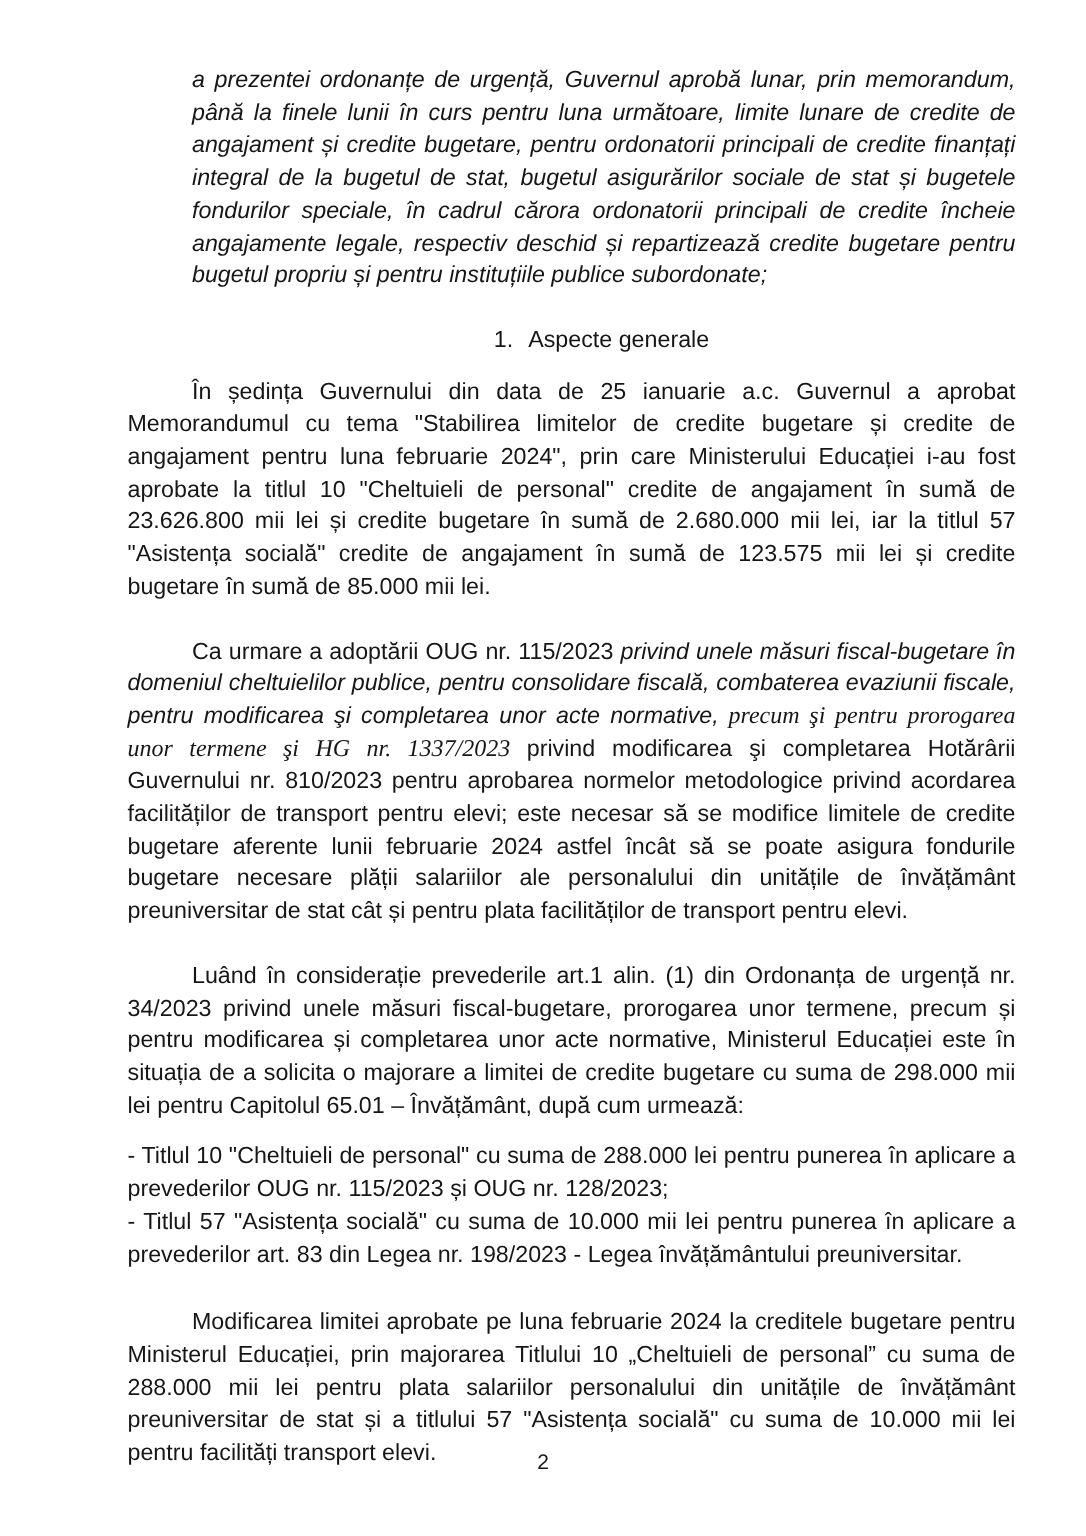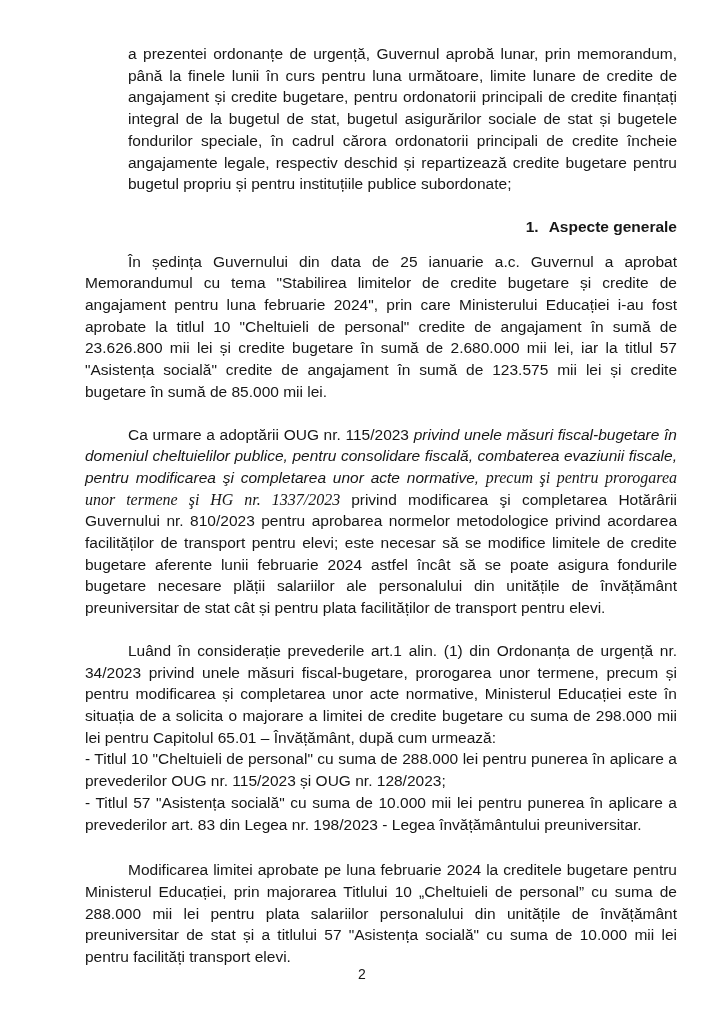--- a/index.html
+++ b/index.html
@@ -24,41 +24,42 @@
     position: absolute;
     left: 85px;
     top: 43px;
     width: 592px;
     font-size: 15.5px;
     line-height: 21.7px;
     text-align: justify;
   }
   .quote-para {
     margin: 0 0 21px 43px;
+    font-style: italic;
   }
   .heading {
-    font-weight: 700;
+    font-weight: 400;
     padding-left: 40px;
-    text-align: right;
+    text-align: center;
     margin: 0 0 13px 0;
   }
   .heading .num {
     display: inline-block;
     margin-right: 10px;
   }
   .heading-2 {
     margin-top: 28px;
     margin-bottom: 17px;
   }
   .para {
     text-indent: 43px;
     margin: 0 0 21px 0;
   }
   .para.no-bottom-gap {
-    margin-bottom: 0;
+    margin-bottom: 12px;
   }
   .italic-sans {
     font-style: italic;
   }
   .italic-serif {
     font-style: italic;
     font-family: "Liberation Serif", "DejaVu Serif", serif;
     font-size: 16px;
   }
   .list {

